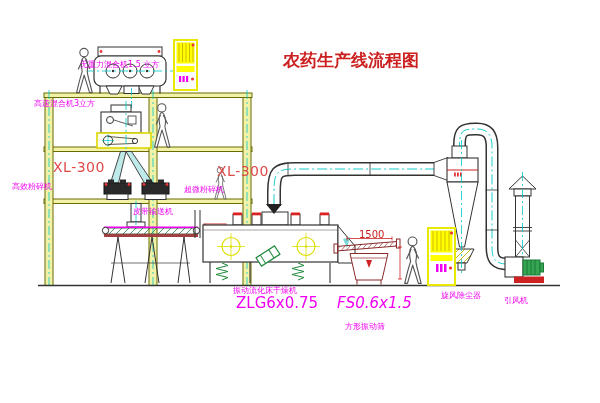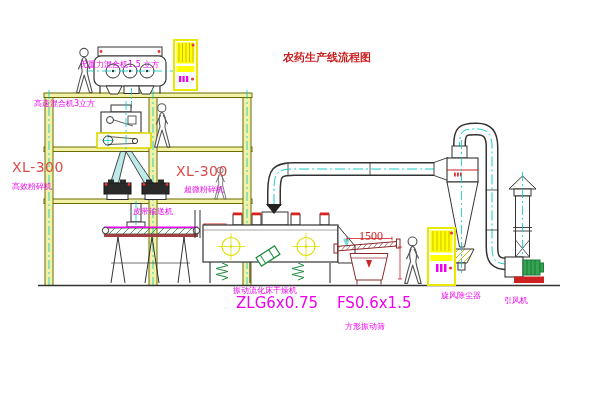--- a/index.html
+++ b/index.html
@@ -4,38 +4,38 @@
 <style>
   html,body{margin:0;padding:0;background:#fff;}
   .canvas{position:relative;width:600px;height:403px;background:#fff;overflow:hidden;
           font-family:"DejaVu Sans",sans-serif;}
   .canvas svg{position:absolute;left:0;top:0;}
   .lbl{position:absolute;white-space:nowrap;line-height:1;font-family:"DejaVu Sans",sans-serif;}
   .mag{color:#f000f0;}
   .red{color:#cc2020;}
   .pink{color:#e04848;}
   .s8{font-size:8px;}
-  .s14{font-size:14px;letter-spacing:.5px;}
+  .s14{font-size:14px;letter-spacing:.5px;margin-left:41px;}
   .s15{font-size:15px;}
-  .title-main{left:283px;top:52px;font-size:11px;font-weight:600;}
+  .title-main{left:283px;top:52px;font-size:17px;font-weight:600;}
   .title-cap{left:385px;top:40px;font-size:23px;font-weight:400;letter-spacing:1px;}
   .l-mixer-top{left:80px;top:14px;margin-top:47px;}
   .l-mixer-mid{left:34px;top:100px;}
   .l-pul-l-model{left:12px;top:160px;}
   .l-pul-l-name{left:12px;top:183px;}
   .l-pul-r-model{left:176px;top:164px;}
   .l-pul-r-name{left:184px;top:186px;}
   .l-conveyor{left:133px;top:208px;}
   .l-dryer-name{left:233px;top:287px;}
   .l-dryer-model{left:227px;top:296px;margin-left:9px;}
   .l-screen-name{left:345px;top:287px;margin-top:36px;}
-  .l-screen-model{left:337px;top:296px;}
+  .l-screen-model{left:337px;top:296px;font-style:italic;}
   .l-cyclone{left:441px;top:292px;}
   .l-fan{left:504px;top:297px;}
-  .l-dim1500{left:359px;top:230px;font-size:12px;font-family:Liberation Serif, serif;}
+  .l-dim1500{left:359px;top:230px;font-size:10px;}
 </style>
 </head>
 <body>
 
 <div class="canvas">
 
 <svg width="600" height="403" viewBox="0 0 600 403">
   <defs>
     <pattern id="hatchG" width="7" height="7" patternUnits="userSpaceOnUse">
       <line x1="0" y1="7" x2="7" y2="0" stroke="#1e8a3c" stroke-width="0.8"></line>

